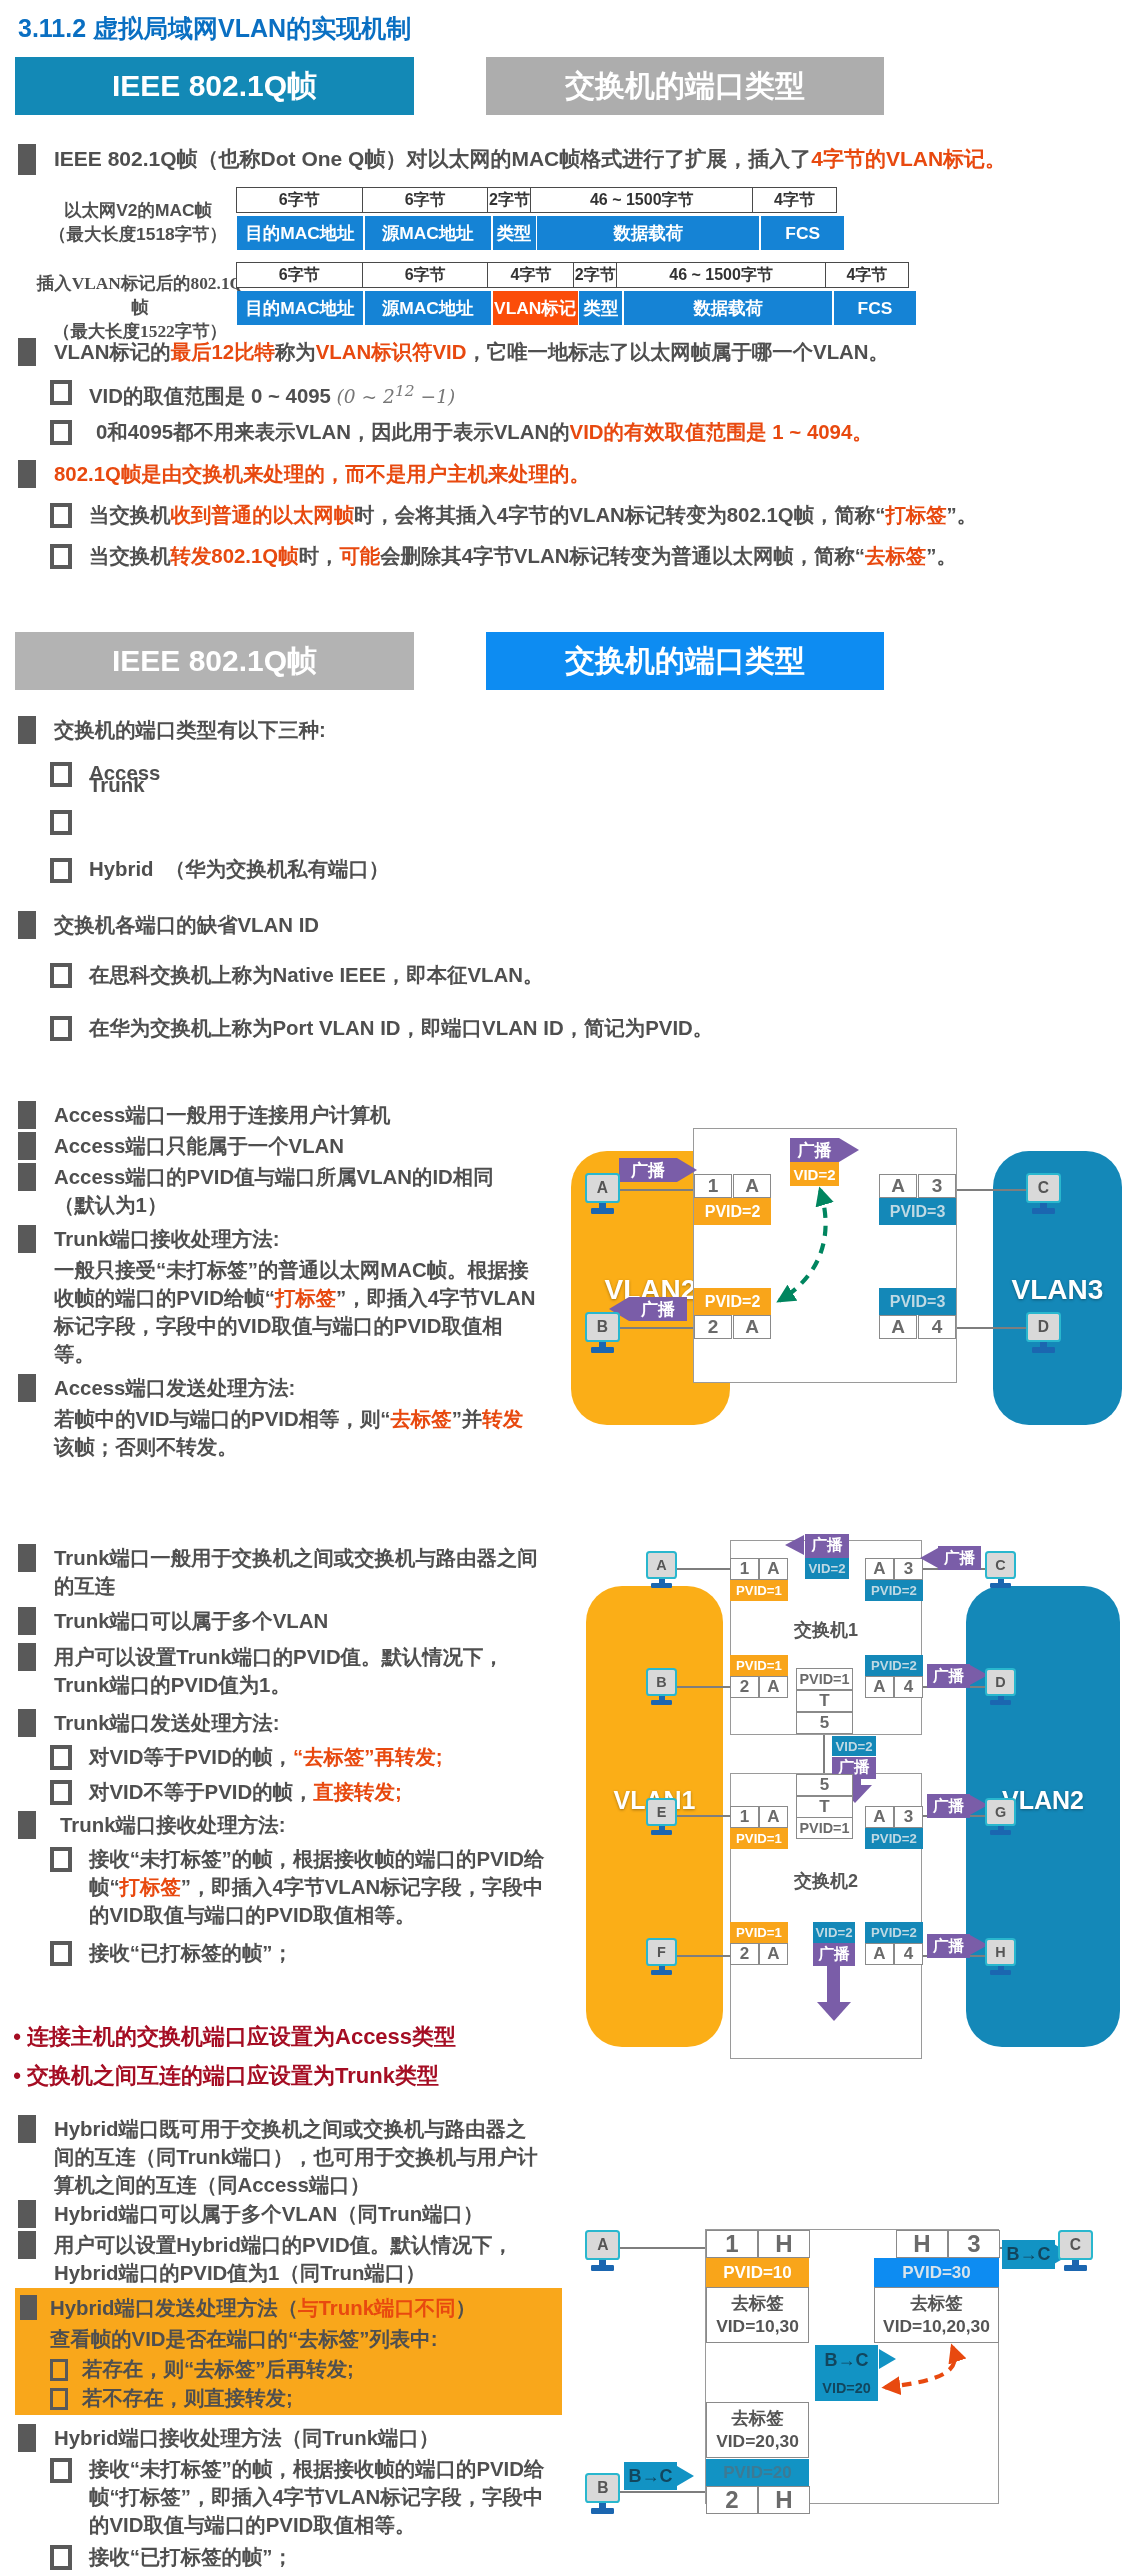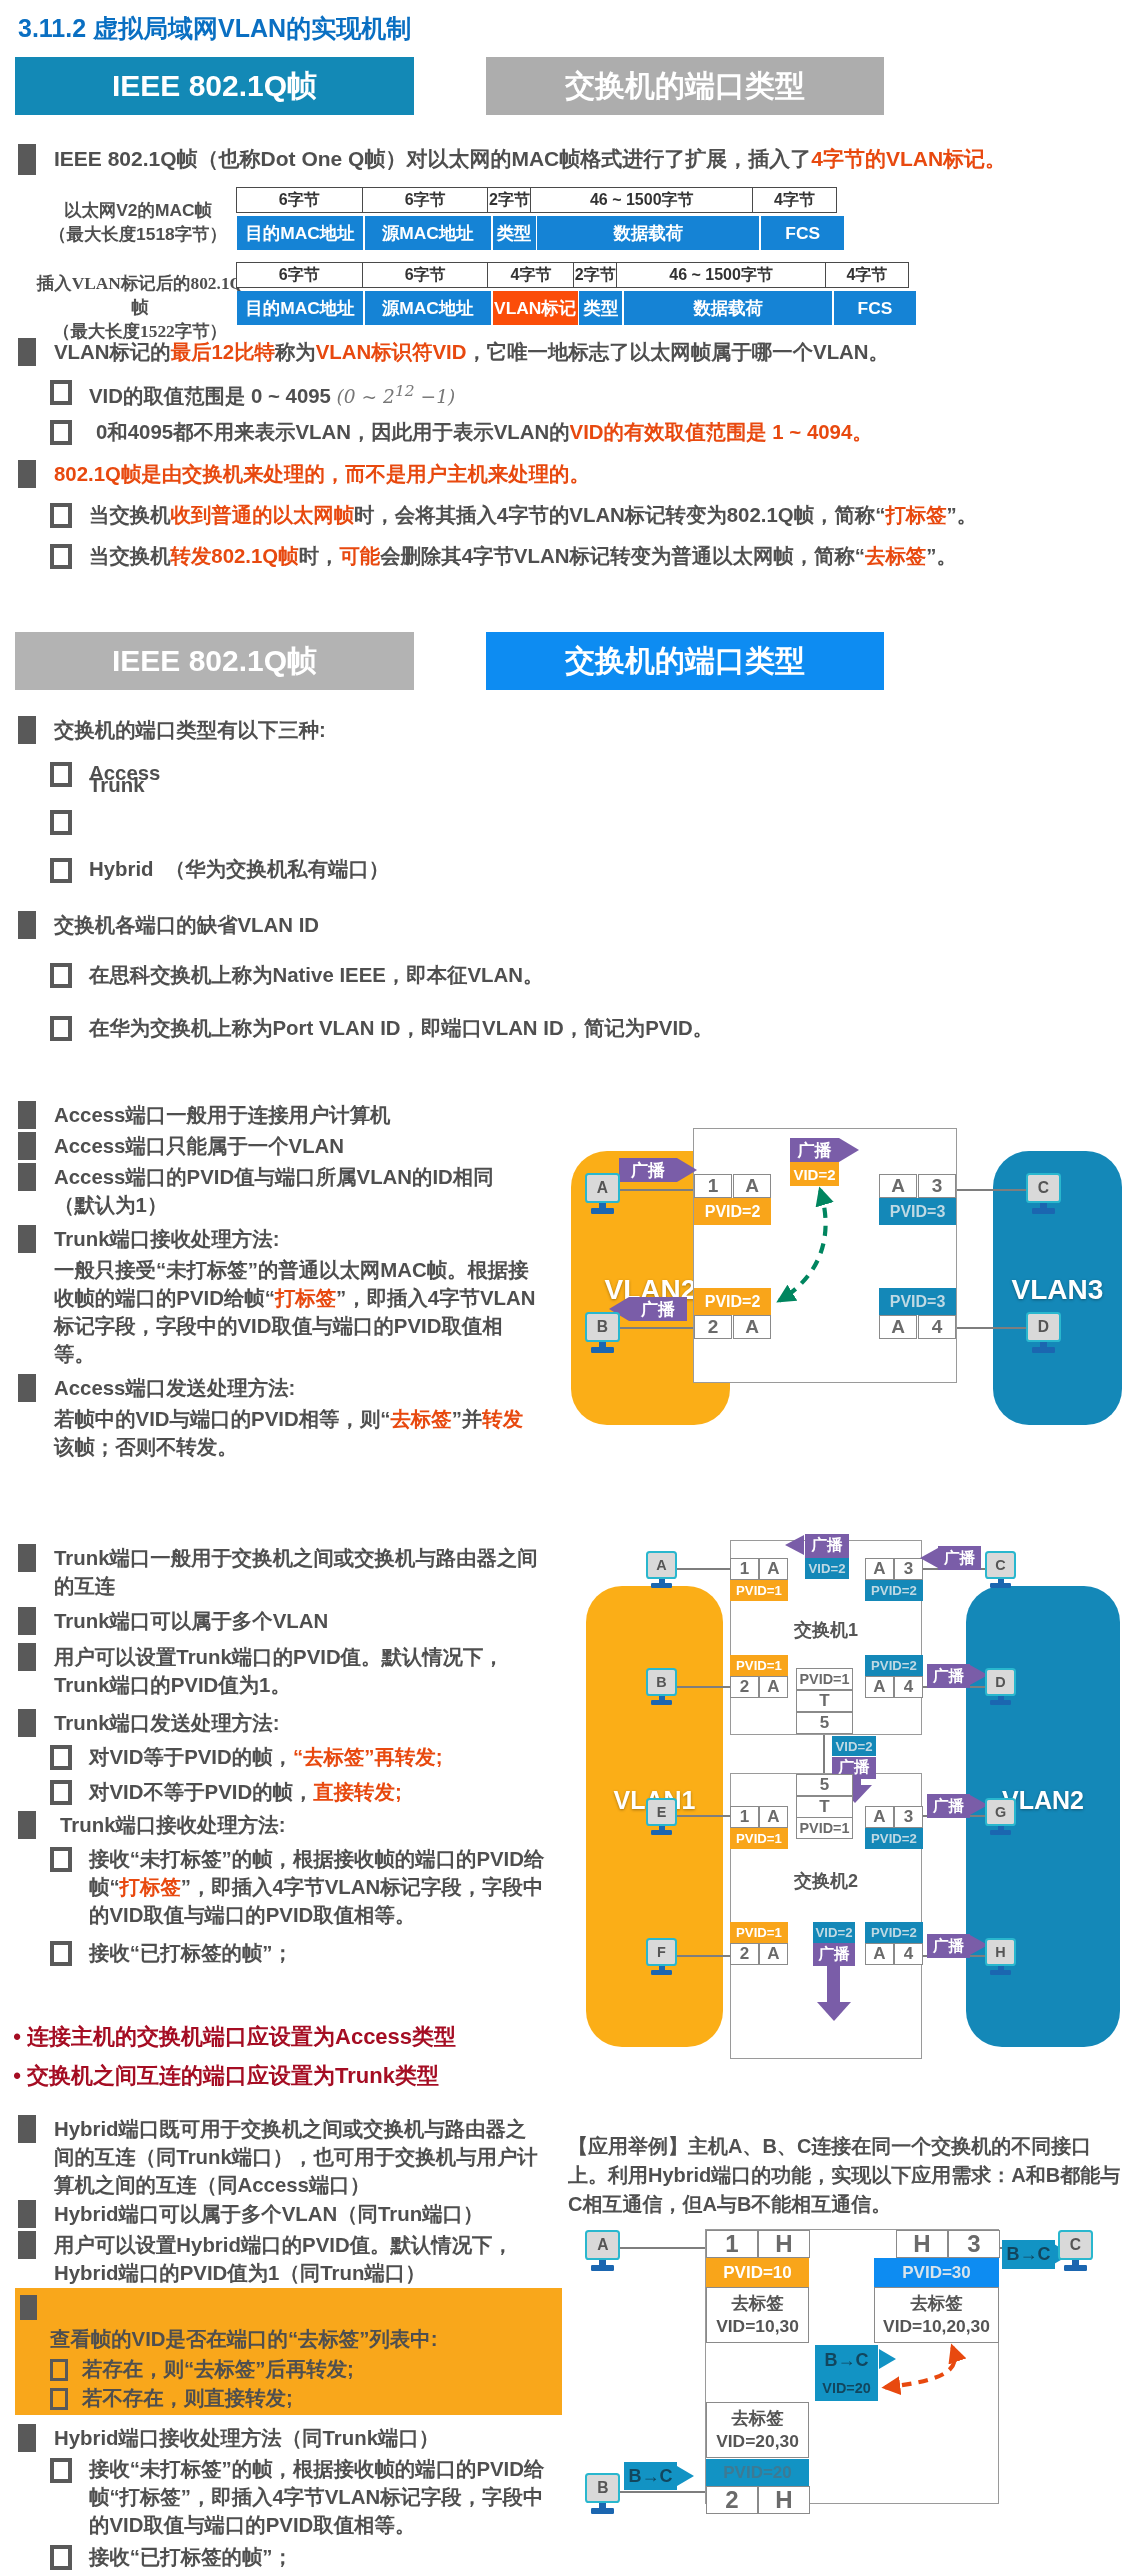--- a/index.html
+++ b/index.html
@@ -385,36 +385,38 @@
 
 <i class="mk" style="left:18px;top:2115px;"></i>
 <div class="abs txt" style="left:54px;top:2115px;width:486px;line-height:28px;">Hybrid端口既可用于交换机之间或交换机与路由器之间的互连（同Trunk端口），也可用于交换机与用户计算机之间的互连（同Access端口）</div>
 <i class="mk" style="left:18px;top:2200px;"></i>
 <div class="abs txt" style="left:54px;top:2200px;width:492px;">Hybrid端口可以属于多个VLAN（同Trun端口）</div>
 <i class="mk" style="left:18px;top:2231px;"></i>
 <div class="abs txt" style="left:54px;top:2231px;width:480px;">用户可以设置Hybrid端口的PVID值。默认情况下，Hybrid端口的PVID值为1（同Trun端口）</div>
 
 <div class="obox" style="left:15px;top:2288px;width:547px;height:127px;">
   <i class="mk" style="left:4.8px;top:7.2px;width:17px;height:25px;"></i>
+  <div class="abs txt nowrap" style="left:35px;top:6px;">
+    <span>Hybrid端口发送处理方法（</span><span class="o">与Trunk端口不同</span><span>）</span>
+  </div>
   <div class="abs txt nowrap" style="left:35px;top:37px;">查看帧的VID是否在端口的“去标签”列表中:</div>
   <i class="mko" style="left:35px;top:71px;width:18px;height:21.6px;border-width:3.6px;"></i>
   <div class="abs txt nowrap" style="left:67px;top:67px;">若存在，则“去标签”后再转发;</div>
   <i class="mko" style="left:35px;top:100px;width:18px;height:21.6px;border-width:3.6px;"></i>
   <div class="abs txt nowrap" style="left:67px;top:96px;">若不存在，则直接转发;</div>
 </div>
 
 <i class="mk" style="left:18px;top:2424px;"></i>
 <div class="abs txt nowrap" style="left:54px;top:2424px;">Hybrid端口接收处理方法（同Trunk端口）</div>
 <i class="mko" style="left:50px;top:2458px;"></i>
 <div class="abs txt" style="left:89px;top:2455px;width:456px;">接收“未打标签”的帧，根据接收帧的端口的PVID给帧“打标签”，即插入4字节VLAN标记字段，字段中的VID取值与端口的PVID取值相等。</div>
 <i class="mko" style="left:50px;top:2545px;"></i>
 <div class="abs txt nowrap" style="left:89px;top:2543px;">接收“已打标签的帧”；</div>
 
 <div class="abs" style="left:562px;top:2072px;width:570px;height:504px;">
-  <div class="abs txt" style="left:6px;top:60px;width:559px;font-size:20px;line-height:29px;">【应用举例】主机A、B、C连接在同一个交换机的不同接口上。利用Hybrid端口的功能，实现以下应用需求：A和B都能与C相互通信，但A与B不能相互通信。</div>
 
   <div class="line" style="left:58px;top:175px;width:86px;height:2.4px;"></div>
   <div class="line" style="left:437px;top:175px;width:60px;height:2.4px;"></div>
   <div class="line" style="left:58px;top:419px;width:86px;height:2.4px;"></div>
 
   <div class="sw" style="left:143px;top:157px;width:294px;height:275px;"></div>
 
   <div class="pcell" style="left:144px;top:158px;width:52px;height:28px;font-size:24px;">1</div>
   <div class="pcell" style="left:196px;top:158px;width:52px;height:28px;font-size:24px;">H</div>
   <div class="badge bor" style="left:144px;top:186px;width:103px;height:29px;font-size:17px;">PVID=10</div>

